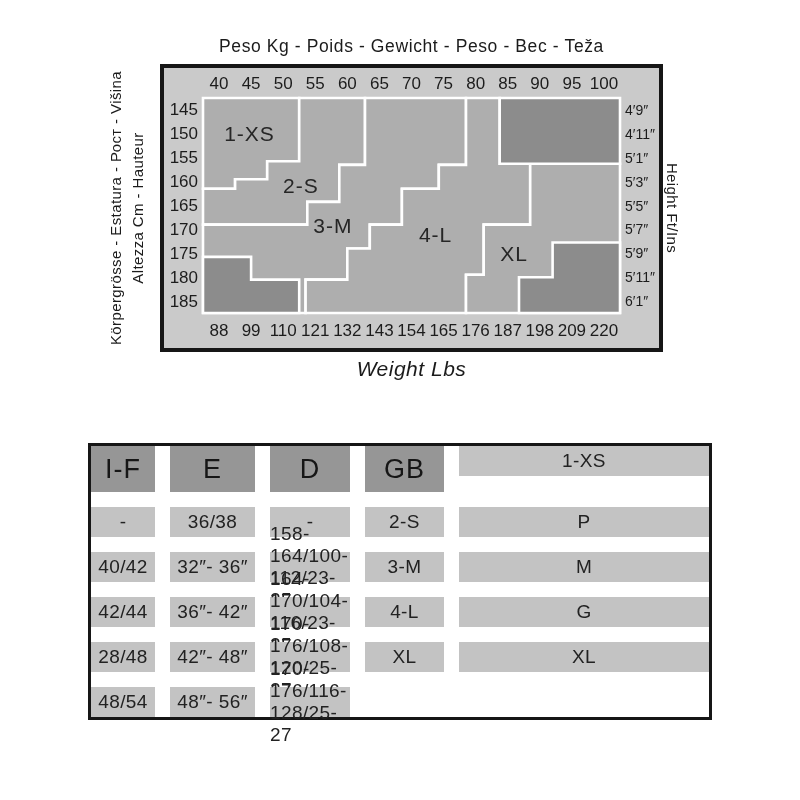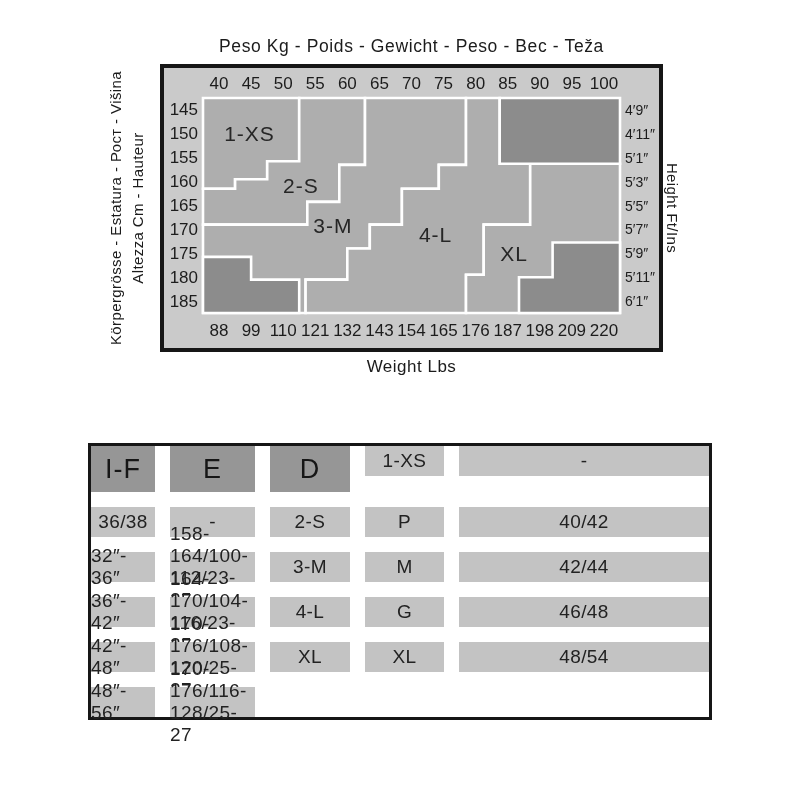--- a/index.html
+++ b/index.html
@@ -8,21 +8,21 @@
   .chart-title{position:absolute;left:160px;top:36px;width:503px;text-align:center;
                font-size:17.5px;letter-spacing:.6px;color:#1b1b1b;}
   .chart-frame{position:absolute;left:160px;top:64px;width:495px;height:280px;
                border:4px solid #161616;background:#cacaca;}
   .axis-label-left{position:absolute;left:-33px;top:186px;width:320px;height:44px;
                    transform:rotate(-90deg);text-align:center;line-height:22px;font-size:15px;
                    letter-spacing:.4px;}
   .axis-label-right{position:absolute;left:592px;top:199px;width:160px;height:18px;
                     transform:rotate(90deg);text-align:center;font-size:15px;letter-spacing:.4px;}
   .axis-label-bottom{position:absolute;left:160px;top:357px;width:503px;text-align:center;
-                     font-size:17px;letter-spacing:.5px;}
+                     font-size:21px;letter-spacing:.5px;font-style:italic;}
   .size-table{position:absolute;left:88px;top:443px;width:618px;border:3px solid #161616;
               background:#ffffff;display:grid;grid-template-columns:64px 85px 80px 79px 1fr;
               gap:15px;}
   .size-table .th{height:46px;background:#969696;display:flex;align-items:center;
                   justify-content:center;font-size:27px;letter-spacing:1px;color:#161616;}
   .size-table .td{height:30px;background:#c3c3c3;display:flex;align-items:center;
                   justify-content:center;font-size:19px;letter-spacing:.4px;color:#222222;}
   svg text{font-family:"Liberation Sans", sans-serif;}
 </style>
 </head>
@@ -100,37 +100,38 @@
   </div>
 
   <div class="axis-label-right">Height Ft/Ins</div>
 
   <div class="axis-label-bottom">Weight Lbs</div>
 
   <div class="size-table" id="size-table">
       <div class="th">I-F</div>
       <div class="th">E</div>
       <div class="th">D</div>
+      <div class="th">GB</div>
       <div class="td">1-XS</div>
       <div class="td">-</div>
       <div class="td">36/38</div>
       <div class="td">-</div>
       <div class="td">2-S</div>
       <div class="td">P</div>
       <div class="td">40/42</div>
       <div class="td">32″- 36″</div>
       <div class="td">158-164/100-112/23-25</div>
       <div class="td">3-M</div>
       <div class="td">M</div>
       <div class="td">42/44</div>
       <div class="td">36″- 42″</div>
       <div class="td">164-170/104-116/23-25</div>
       <div class="td">4-L</div>
       <div class="td">G</div>
-      <div class="td">46/48</div>
+      <div class="td">28/48</div>
       <div class="td">42″- 48″</div>
       <div class="td">170-176/108-120/25-27</div>
       <div class="td">XL</div>
       <div class="td">XL</div>
       <div class="td">48/54</div>
       <div class="td">48″- 56″</div>
       <div class="td">170-176/116-128/25-27</div>
     </div>
 
 </div>

